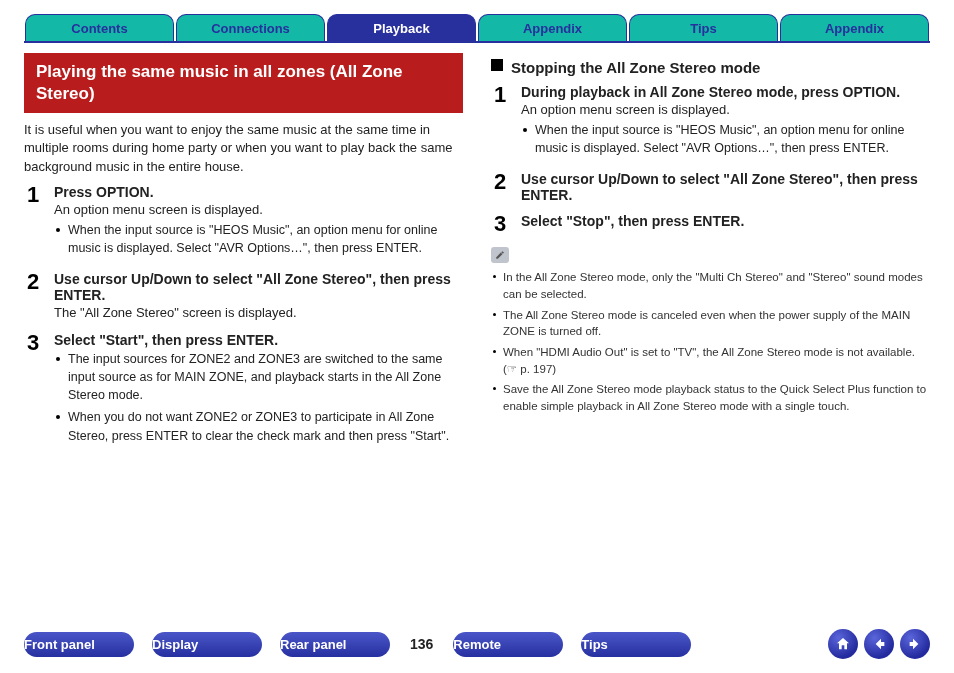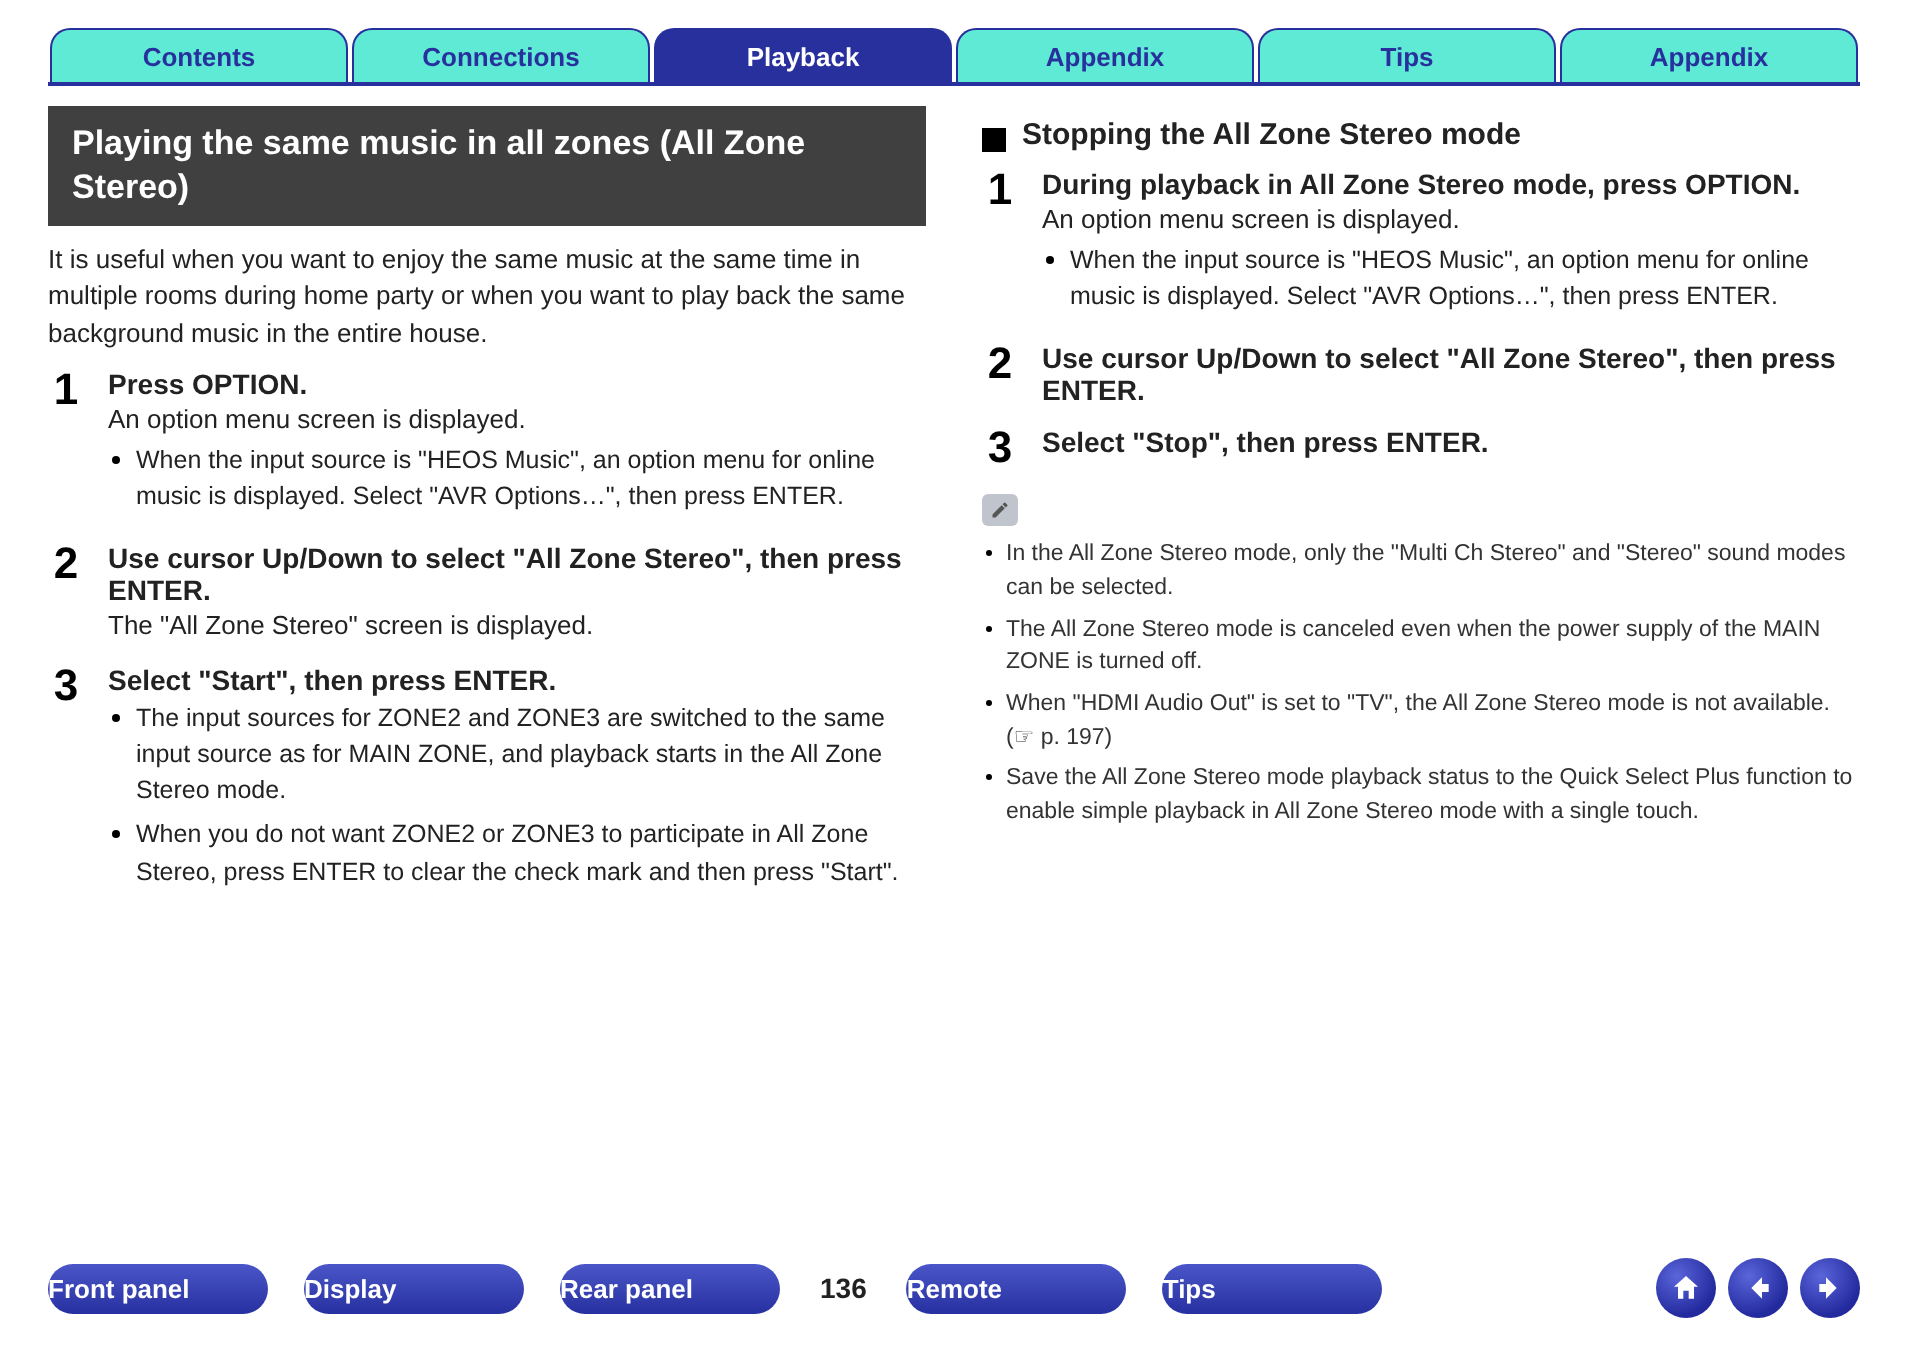--- a/index.html
+++ b/index.html
@@ -20,43 +20,43 @@
   
   .tabs{display:flex;gap:0;border-bottom:2px solid var(--blue);margin-bottom:10px}
   .tab{
     flex:1;text-align:center;
     font-weight:bold;font-size:13px;
     padding:6px 0 5px;
     color:var(--blue);
     border:1px solid var(--blue);
     border-bottom:none;
     border-top-left-radius:10px;border-top-right-radius:10px;
-    margin:0 1px;background:#5eead4;cursor:pointer;
+    margin:0 1px;background:#14b8a6;cursor:pointer;
   }
   .tab.active{background:var(--blue);color:#fff}
   
   .cols{display:flex;gap:28px}
   .col{flex:1;min-width:0}
   
   .band{
-    background:#404040;color:#fff;
+    background:#b91c1c;color:#fff;
     font-size:17px;font-weight:bold;line-height:1.3;
     padding:8px 12px;margin-bottom:8px;
   }
   p{margin:4px 0 8px;line-height:1.4}
   .step{display:flex;gap:12px;margin:8px 0 6px}
   .step-num{font-size:22px;font-weight:bold;line-height:1;color:#000;width:18px;text-align:center}
   .step-body{flex:1}
   .step-title{font-weight:bold;font-size:14px;margin-bottom:2px}
   .step-desc{font-size:13px;margin:2px 0 4px}
   ul.bul{list-style:none;padding:0;margin:2px 0 6px 0}
   ul.bul > li{position:relative;padding-left:14px;font-size:12.5px;line-height:1.45;margin-bottom:4px}
   ul.bul > li::before{content:"";position:absolute;left:2px;top:7px;width:4px;height:4px;background:#000;border-radius:50%}
   
-  .right-title{display:flex;align-items:flex-end;gap:8px;font-weight:bold;font-size:15px;margin:6px 0 8px}
+  .right-title{display:flex;align-items:flex-start;gap:8px;font-weight:bold;font-size:15px;margin:6px 0 8px}
   .sq{width:12px;height:12px;background:#000}
   .note-icon{
     display:inline-flex;align-items:center;justify-content:center;
     width:18px;height:16px;border-radius:3px;background:#c0c4cc;color:#444;
     font-size:10px;margin:6px 0 2px;
   }
   ul.sbul{list-style:none;padding:0;margin:4px 0 0 0}
   ul.sbul > li{position:relative;padding-left:12px;font-size:11.5px;line-height:1.45;margin-bottom:4px;color:#333}
   ul.sbul > li::before{content:"";position:absolute;left:2px;top:6px;width:3px;height:3px;background:#000;border-radius:50%}
   .pref{font-size:11px}

